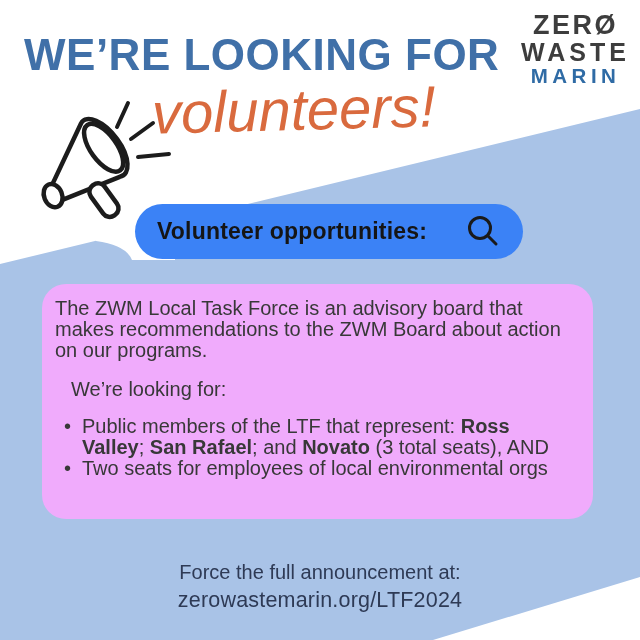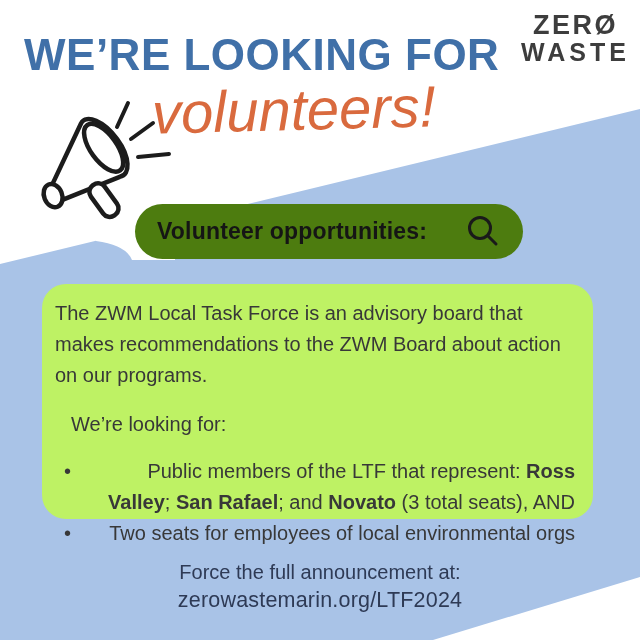--- a/index.html
+++ b/index.html
@@ -28,36 +28,36 @@
     font-size:58px; font-style:italic; font-weight:500;
     color:var(--accent-orange); transform:rotate(-1.5deg); white-space:nowrap;
   }
 
   
   .megaphone { position:absolute; left:22px; top:94px; }
 
   
   .search-pill {
     position:absolute; left:135px; top:204px; width:388px; height:55px;
-    background:#4d7c0f; border-radius:28px;
+    background:#3b82f6; border-radius:28px;
     display:flex; align-items:center; justify-content:space-between;
     padding:16px 22px; box-sizing:border-box;
   }
   .search-label { font-size:23px; font-weight:700; color:#151515; letter-spacing:0.2px; }
 
   
   .card {
     position:absolute; left:42px; top:284px; width:551px; height:235px;
-    background:#bef264; border-radius:24px; box-sizing:border-box;
+    background:#f0abfc; border-radius:24px; box-sizing:border-box;
     padding:14px 18px 2px 13px;
-    font-size:20px; line-height:31px; color:var(--text-dark);
+    font-size:20px; line-height:21px; color:var(--text-dark);
   }
   .card p { margin:0 0 18px 0; }
   .card .intro { margin:16px; }
-  .bullet { position:relative; padding-left:27px;text-align:right; }
+  .bullet { position:relative; padding-left:27px; }
   .bullet::before { content:"\2022"; position:absolute; left:9px; }
   .b { font-weight:700; }
 
   
   .footer { position:absolute; left:0; right:0; top:561px; text-align:center; color:var(--footer-navy); }
   .footer-line1 { font-size:20px; }
   .footer-line2 { font-size:21.5px; font-weight:400; margin-top:4px; letter-spacing:0.2px; }
 </style>
 </head>
 <body>
@@ -67,20 +67,21 @@
   <svg class="bg-svg" width="640" height="640" aria-hidden="true">
     <polygon points="0,264 640,109 640,577 433,640 0,640" fill="var(--background-blue)"></polygon>
     <path d="M96 241 Q126 245 132 260 L175 260 L175 205 L96 205 Z" fill="#ffffff"></path>
   </svg>
 
   <div class="headline">WE’RE LOOKING FOR</div>
 
   <div class="logo">
     <div class="logo-line1">ZERØ</div>
     <div class="logo-line2">WASTE</div>
+    <div class="logo-line3">MARIN</div>
   </div>
 
   <div class="script-word">volunteers!</div>
 
   <svg class="megaphone" width="155" height="165" viewBox="0 0 155 165" aria-hidden="true">
     <g transform="rotate(-36 70 82)" stroke="#1c1c1c" stroke-width="4.5" fill="#ffffff" stroke-linejoin="round">
       <path d="M32 66 L92 33 C102 28 112 45 112 67 C112 89 102 104 92 99 L32 84 C25 82 25 68 32 66 Z"></path>
       <ellipse cx="96" cy="66" rx="13" ry="28"></ellipse>
       <ellipse cx="27" cy="75" rx="9" ry="12" transform="rotate(14 27 75)"></ellipse>
       <rect x="57" y="90" width="17" height="37" rx="8"></rect>

